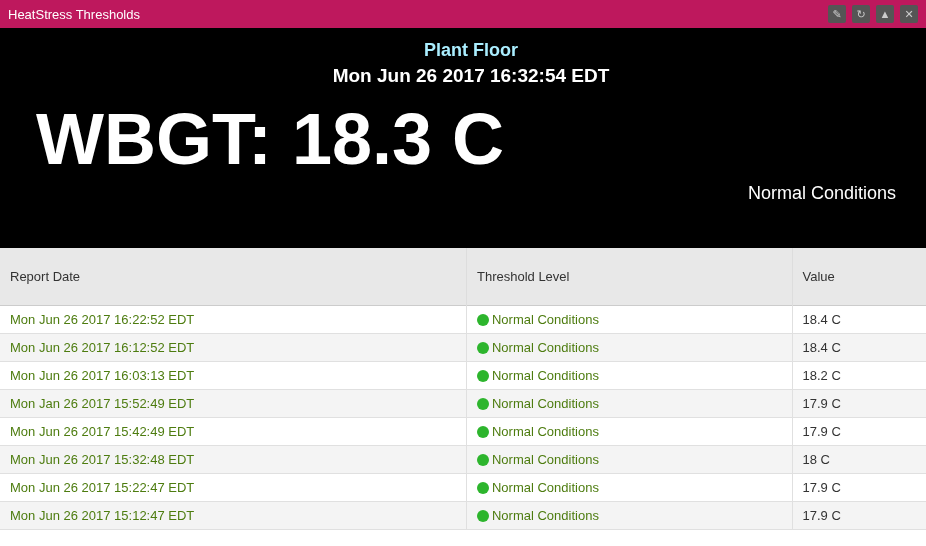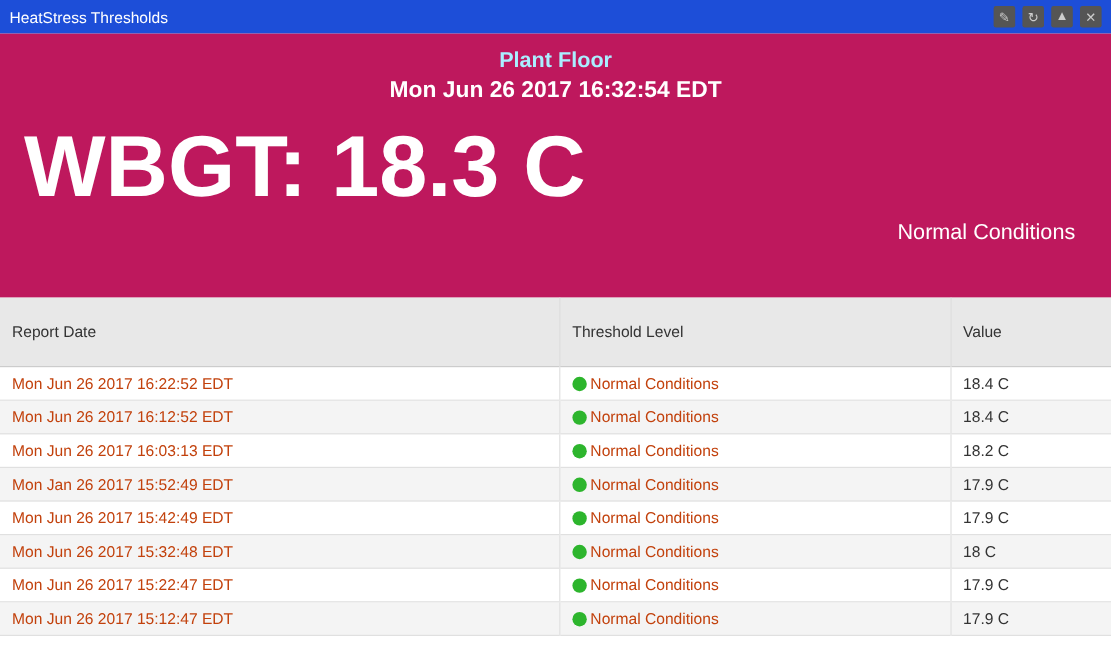--- a/index.html
+++ b/index.html
@@ -6,21 +6,21 @@
     body {
       font-family: Arial, sans-serif;
       width: 926px;
       height: 546px;
       overflow: hidden;
       background: #fff;
     }
 
     
     .title-bar {
-      background: #1d4ed8;
+      background: #be185d;
       color: #fff;
       height: 28px;
       display: flex;
       align-items: center;
       justify-content: space-between;
       padding: 0 8px;
       font-size: 13px;
     }
     .title-bar-controls {
       display: flex;
@@ -36,23 +36,23 @@
       font-size: 11px;
       cursor: pointer;
       display: flex;
       align-items: center;
       justify-content: center;
       border-radius: 2px;
     }
 
     
     .heat-panel {
-      background: #be185d;
-      color: #fff;
-      padding: 12px 20px 16px 20px;
+      background: #000000;
+      color: #fff;
+      padding: 12px 20px 16px 36px;
       min-height: 220px;
     }
     .heat-panel .location {
       text-align: center;
       color: #aef;
       font-size: 18px;
       font-weight: bold;
       margin-bottom: 4px;
     }
     .heat-panel .datetime {
@@ -101,21 +101,21 @@
       border-bottom: 1px solid #e0e0e0;
     }
     .data-table tbody tr:nth-child(even) {
       background: #f4f4f4;
     }
     .data-table tbody tr:nth-child(odd) {
       background: #fff;
     }
     .data-table tbody td {
       padding: 6px 10px;
-      color: #c2410c;
+      color: #4d7c0f;
       border-right: 1px solid #e0e0e0;
     }
     .data-table tbody td:last-child {
       border-right: none;
       color: #333;
     }
     .green-dot {
       display: inline-block;
       width: 12px;
       height: 12px;

